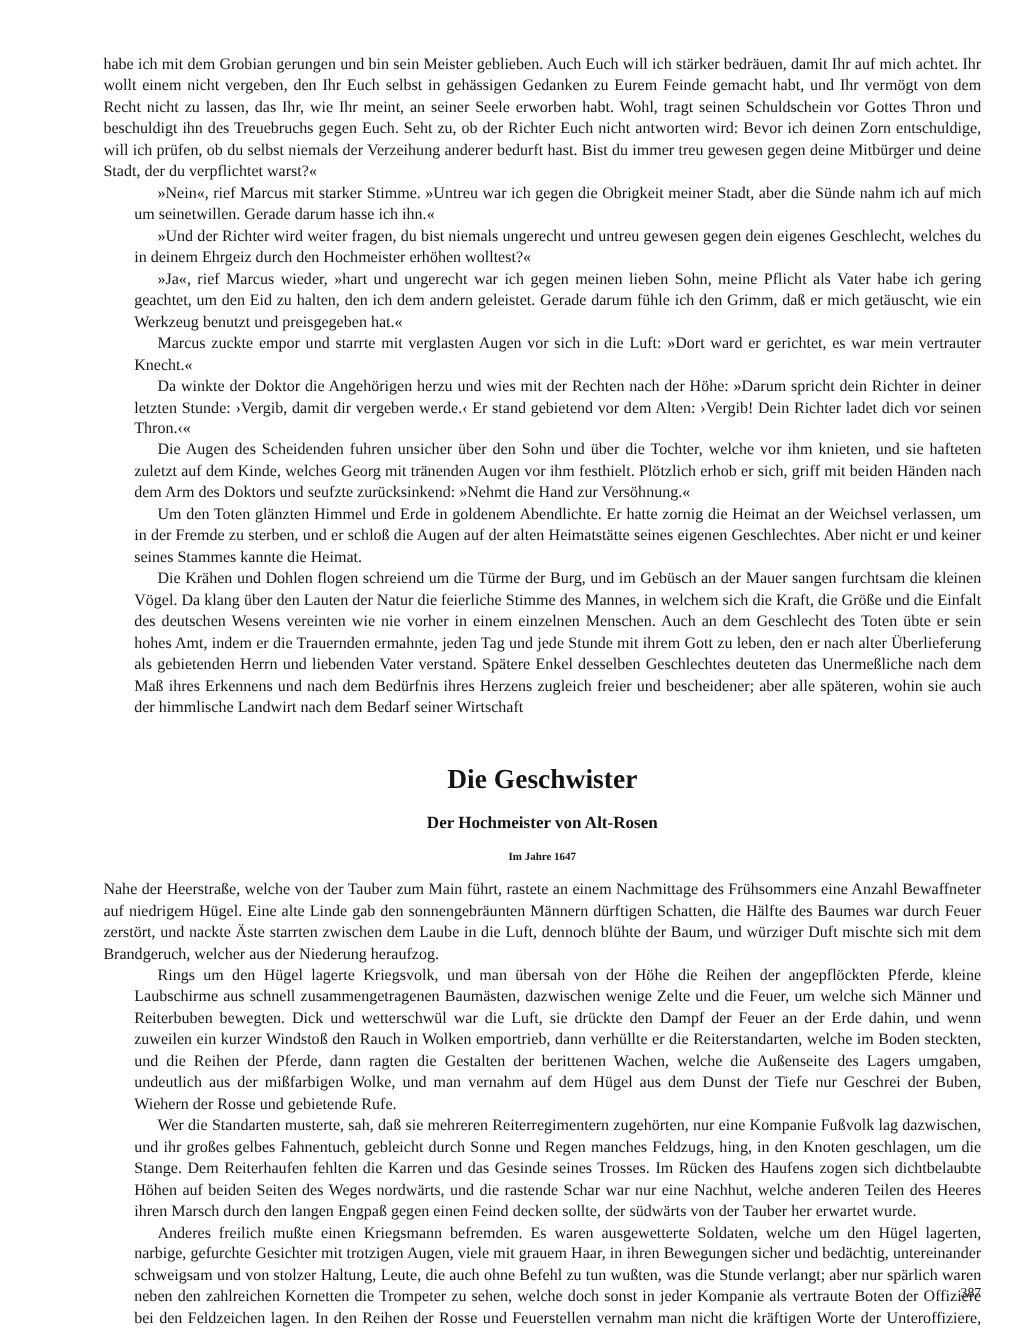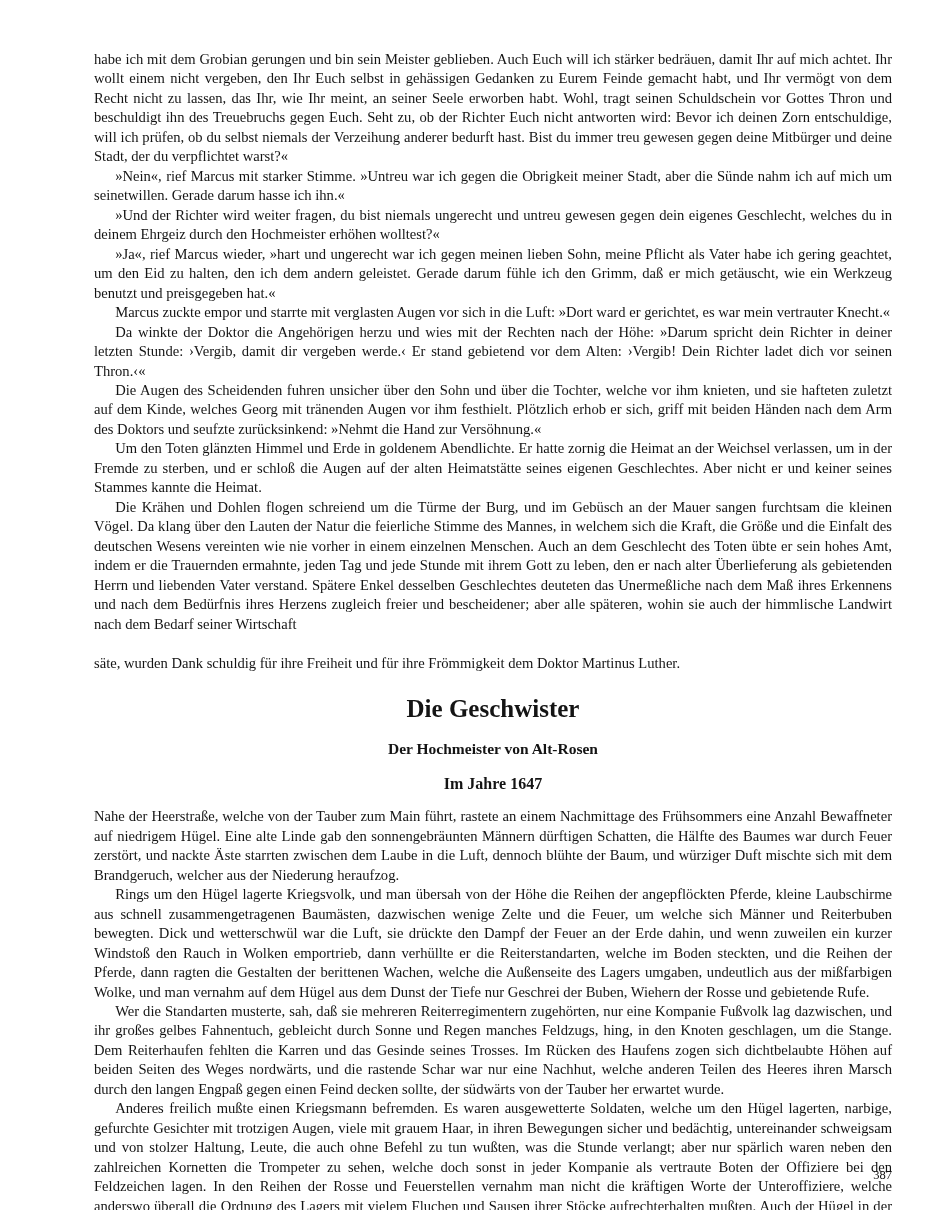--- a/index.html
+++ b/index.html
@@ -32,39 +32,40 @@
     line-height: 1.335;
     text-align: justify;
     hyphens: auto;
     -webkit-hyphens: auto;
   }
   .column p {
     margin: 0;
   }
   .column p.indent {
     text-indent: 1.45em;
+    margin-left: 28px;
   }
   .chapter-title {
     text-align: center;
     font-weight: bold;
     font-size: 25px;
     margin: 20px 0 16px 0;
     line-height: 1.2;
   }
   .section-subtitle {
     text-align: center;
     font-weight: bold;
     font-size: 15.5px;
     margin: 0 0 16px 0;
     line-height: 1.2;
   }
   .date-heading {
     text-align: center;
     font-weight: bold;
-    font-size: 16px;
+    font-size: 10px;
     margin: 0 0 14px 0;
     line-height: 1.2;
   }
   .page-number {
     position: absolute;
     top: 1168px;
     right: 43px;
     font-size: 12.5px;
   }
 </style>
@@ -80,21 +81,20 @@
       <p class="indent">»Und der Richter wird weiter fragen, du bist niemals ungerecht und untreu gewesen gegen dein eigenes Geschlecht, welches du in deinem Ehrgeiz durch den Hochmeister erhöhen wolltest?«</p>
       <p class="indent">»Ja«, rief Marcus wieder, »hart und ungerecht war ich gegen meinen lieben Sohn, meine Pflicht als Vater habe ich gering geachtet, um den Eid zu halten, den ich dem andern geleistet. Gerade darum fühle ich den Grimm, daß er mich getäuscht, wie ein Werkzeug benutzt und preisgegeben hat.«</p>
       <p class="indent">Marcus zuckte empor und starrte mit verglasten Augen vor sich in die Luft: »Dort ward er gerichtet, es war mein vertrauter Knecht.«</p>
       <p class="indent">Da winkte der Doktor die Angehörigen herzu und wies mit der Rechten nach der Höhe: »Darum spricht dein Richter in deiner letzten Stunde: ›Vergib, damit dir vergeben werde.‹ Er stand gebietend vor dem Alten: ›Vergib! Dein Richter ladet dich vor seinen Thron.‹«</p>
       <p class="indent">Die Augen des Scheidenden fuhren unsicher über den Sohn und über die Tochter, welche vor ihm knieten, und sie hafteten zuletzt auf dem Kinde, welches Georg mit tränenden Augen vor ihm festhielt. Plötzlich erhob er sich, griff mit beiden Händen nach dem Arm des Doktors und seufzte zurücksinkend: »Nehmt die Hand zur Versöhnung.«</p>
       <p class="indent">Um den Toten glänzten Himmel und Erde in goldenem Abendlichte. Er hatte zornig die Heimat an der Weichsel verlassen, um in der Fremde zu sterben, und er schloß die Augen auf der alten Heimatstätte seines eigenen Geschlechtes. Aber nicht er und keiner seines Stammes kannte die Heimat.</p>
       <p class="indent">Die Krähen und Dohlen flogen schreiend um die Türme der Burg, und im Gebüsch an der Mauer sangen furchtsam die kleinen Vögel. Da klang über den Lauten der Natur die feierliche Stimme des Mannes, in welchem sich die Kraft, die Größe und die Einfalt des deutschen Wesens vereinten wie nie vorher in einem einzelnen Menschen. Auch an dem Geschlecht des Toten übte er sein hohes Amt, indem er die Trauernden ermahnte, jeden Tag und jede Stunde mit ihrem Gott zu leben, den er nach alter Überlieferung als gebietenden Herrn und liebenden Vater verstand. Spätere Enkel desselben Geschlechtes deuteten das Unermeßliche nach dem Maß ihres Erkennens und nach dem Bedürfnis ihres Herzens zugleich freier und bescheidener; aber alle späteren, wohin sie auch der himmlische Landwirt nach dem Bedarf seiner Wirtschaft</p>
     </div>
 
     <div class="column">
-      <p>säte, wurden Dank schuldig für ihre Freiheit und für ihre Frömmigkeit dem Doktor Martinus Luther.</p>
       <h1 class="chapter-title">Die Geschwister</h1>
       <h2 class="section-subtitle">Der Hochmeister von Alt-Rosen</h2>
       <h3 class="date-heading">Im Jahre 1647</h3>
       <p>Nahe der Heerstraße, welche von der Tauber zum Main führt, rastete an einem Nachmittage des Frühsommers eine Anzahl Bewaffneter auf niedrigem Hügel. Eine alte Linde gab den sonnengebräunten Männern dürftigen Schatten, die Hälfte des Baumes war durch Feuer zerstört, und nackte Äste starrten zwischen dem Laube in die Luft, dennoch blühte der Baum, und würziger Duft mischte sich mit dem Brandgeruch, welcher aus der Niederung heraufzog.</p>
       <p class="indent">Rings um den Hügel lagerte Kriegsvolk, und man übersah von der Höhe die Reihen der angepflöckten Pferde, kleine Laubschirme aus schnell zusammengetragenen Baumästen, dazwischen wenige Zelte und die Feuer, um welche sich Männer und Reiterbuben bewegten. Dick und wetterschwül war die Luft, sie drückte den Dampf der Feuer an der Erde dahin, und wenn zuweilen ein kurzer Windstoß den Rauch in Wolken emportrieb, dann verhüllte er die Reiterstandarten, welche im Boden steckten, und die Reihen der Pferde, dann ragten die Gestalten der berittenen Wachen, welche die Außenseite des Lagers umgaben, undeutlich aus der mißfarbigen Wolke, und man vernahm auf dem Hügel aus dem Dunst der Tiefe nur Geschrei der Buben, Wiehern der Rosse und gebietende Rufe.</p>
       <p class="indent">Wer die Standarten musterte, sah, daß sie mehreren Reiterregimentern zugehörten, nur eine Kompanie Fußvolk lag dazwischen, und ihr großes gelbes Fahnentuch, gebleicht durch Sonne und Regen manches Feldzugs, hing, in den Knoten geschlagen, um die Stange. Dem Reiterhaufen fehlten die Karren und das Gesinde seines Trosses. Im Rücken des Haufens zogen sich dichtbelaubte Höhen auf beiden Seiten des Weges nordwärts, und die rastende Schar war nur eine Nachhut, welche anderen Teilen des Heeres ihren Marsch durch den langen Engpaß gegen einen Feind decken sollte, der südwärts von der Tauber her erwartet wurde.</p>
       <p class="indent">Anderes freilich mußte einen Kriegsmann befremden. Es waren ausgewetterte Soldaten, welche um den Hügel lagerten, narbige, gefurchte Gesichter mit trotzigen Augen, viele mit grauem Haar, in ihren Bewegungen sicher und bedächtig, untereinander schweigsam und von stolzer Haltung, Leute, die auch ohne Befehl zu tun wußten, was die Stunde verlangt; aber nur spärlich waren neben den zahlreichen Kornetten die Trompeter zu sehen, welche doch sonst in jeder Kompanie als vertraute Boten der Offiziere bei den Feldzeichen lagen. In den Reihen der Rosse und Feuerstellen vernahm man nicht die kräftigen Worte der Unteroffiziere, welche anderswo überall die Ordnung des Lagers mit vielem Fluchen und Sausen ihrer Stöcke aufrechterhalten mußten. Auch der Hügel in der Mitte, der das Hauptquartier vorstellte, war nicht durch Wachen von dem Volke geschieden, wie Lagerbrauch war; zwanglos und ohne Scheu verkehrten die gemeinen Reiter mit den Herren auf der Höhe, sie riefen im Vorbeigehen hinauf und lachten über einen launigen Zuruf, der ihnen von oben</p>
     </div>
 
   </div>

